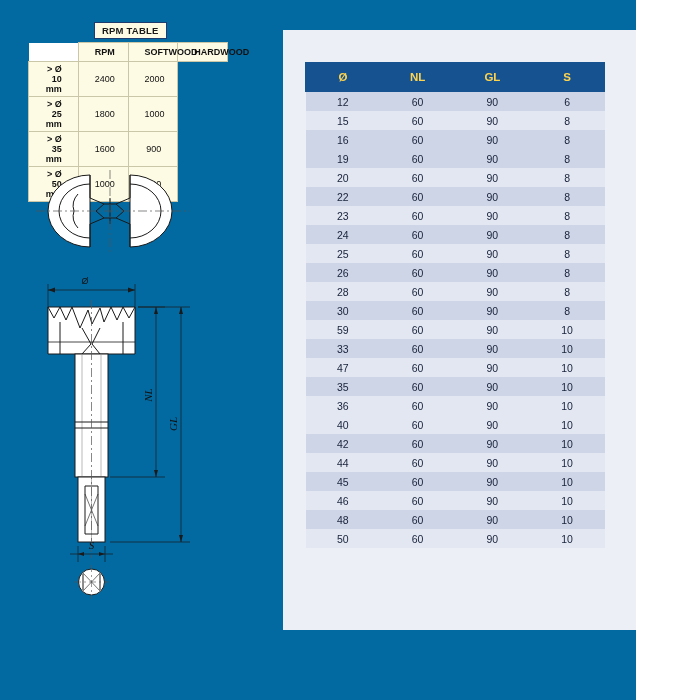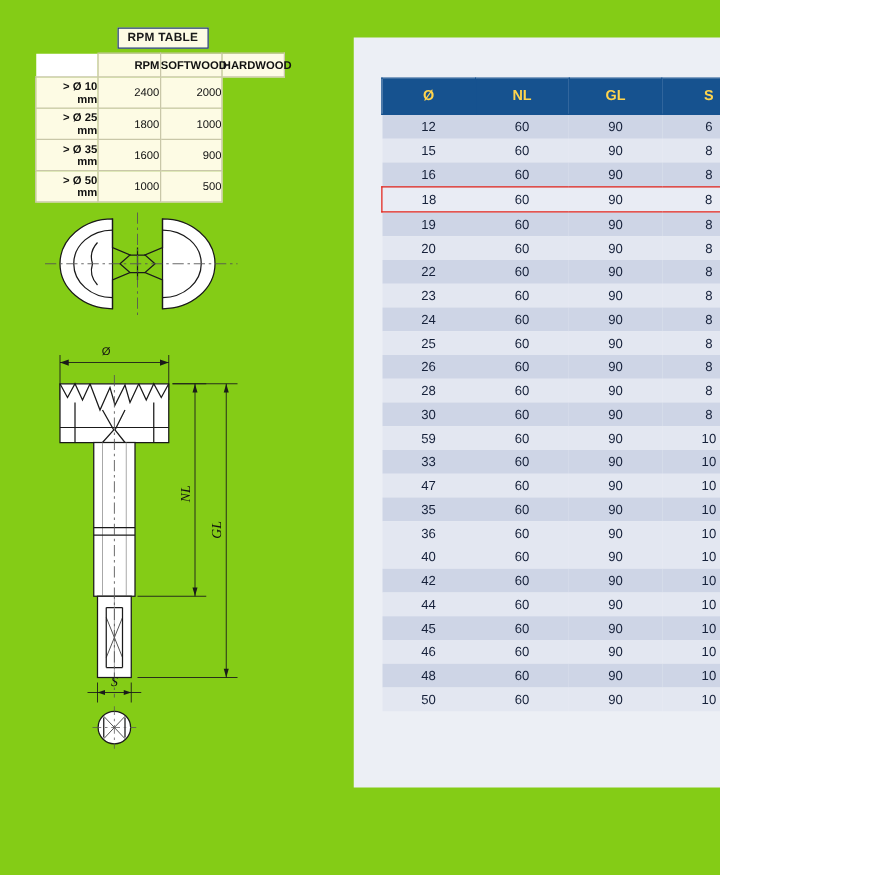--- a/index.html
+++ b/index.html
@@ -5,24 +5,24 @@
   html, body {
     margin: 0;
     padding: 0;
     width: 700px;
     height: 700px;
     background: #ffffff;
     font-family: "Liberation Sans", sans-serif;
   }
   #page {
     position: relative;
-    width: 576px;
+    width: 636px;
     height: 700px;
     overflow: hidden;
-    background: #84cc16;
+    background: #0369a1;
   }
 
   
   #rpm-block {
     position: absolute;
     left: 28px;
     top: 20px;
     width: 200px;
   }
   .rpm-title {
@@ -37,21 +37,21 @@
     margin-left: 66px;
   }
   table.rpm {
     border-collapse: collapse;
     width: 200px;
     margin-top: 3px;
     table-layout: fixed;
   }
   table.rpm th, table.rpm td {
     font-size: 9px;
-    padding: 2px 0;
+    padding: 2px 16px;
     border: 1px solid #c9c7a8;
     height: 14px;
   }
   table.rpm th {
     background: #fdfbe4;
     color: #111;
     font-weight: bold;
     text-align: right;
   }
   table.rpm th.blank {
@@ -320,26 +320,20 @@
             <td>60</td>
             <td>90</td>
             <td>8</td>
           </tr>
           <tr class="even">
             <td>16</td>
             <td>60</td>
             <td>90</td>
             <td>8</td>
           </tr>
-          <tr class="hl">
-            <td>18</td>
-            <td>60</td>
-            <td>90</td>
-            <td>8</td>
-          </tr>
           <tr class="even">
             <td>19</td>
             <td>60</td>
             <td>90</td>
             <td>8</td>
           </tr>
           <tr class="odd">
             <td>20</td>
             <td>60</td>
             <td>90</td>

